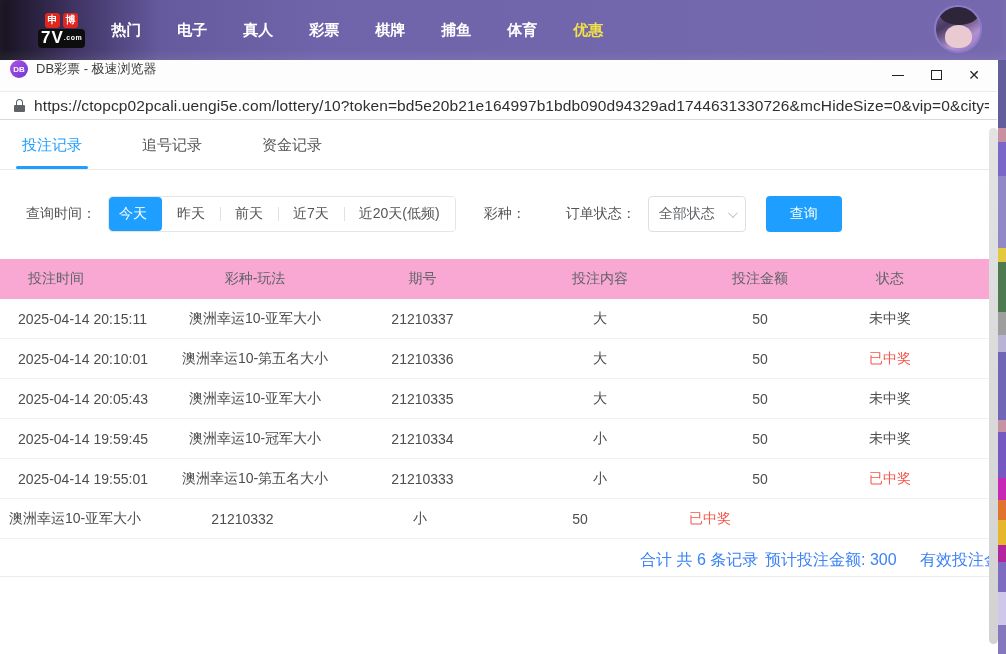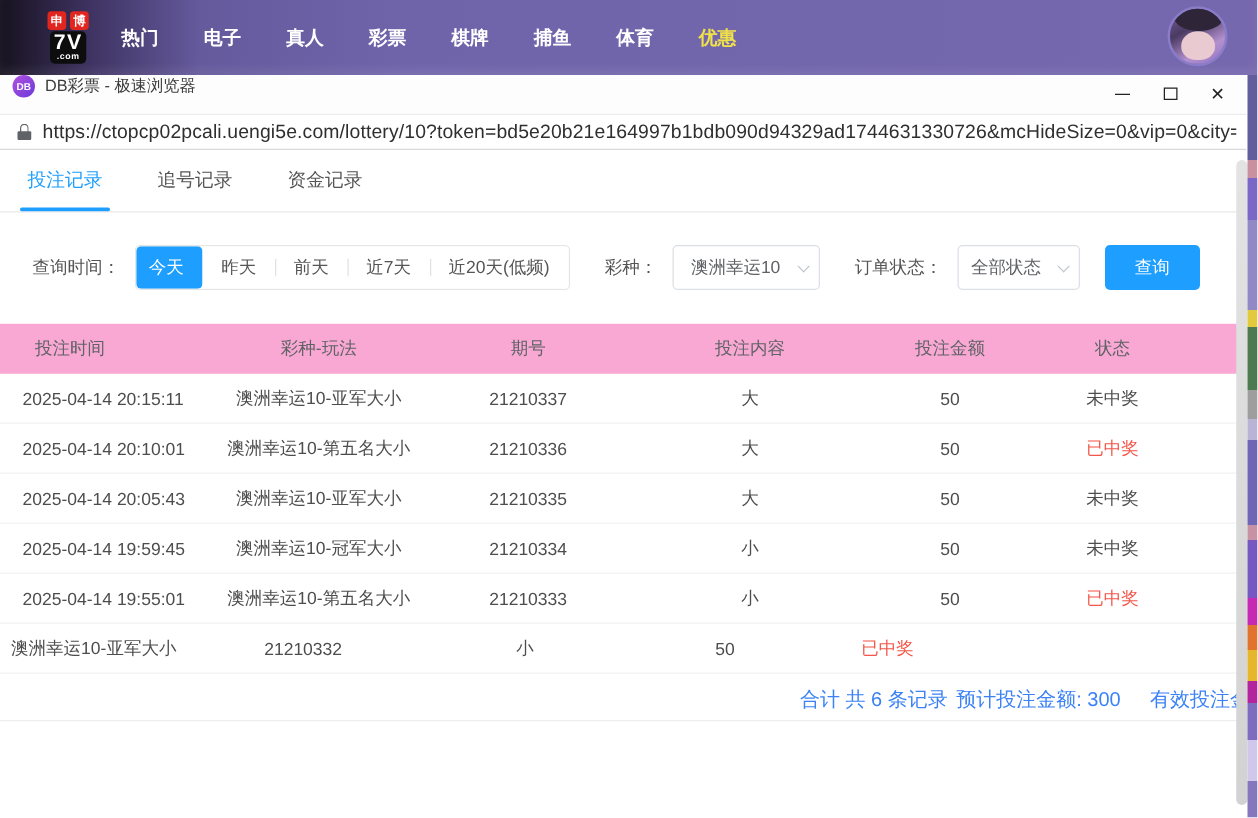--- a/index.html
+++ b/index.html
@@ -13,21 +13,21 @@
   .screen{position:relative;width:1006px;height:654px;background:#fff;}
 
   
   .topbar{position:absolute;left:0;top:0;width:1006px;height:60px;display:flex;align-items:center;
     background:linear-gradient(90deg,#17121f 0px,#3d3260 70px,#655a9c 160px,#6f64aa 320px,#7568ae 100%);
     box-shadow:inset 0 -5px 8px rgba(255,255,255,0.07);}
   .logo{margin-left:38px;display:flex;flex-direction:column;align-items:center;cursor:pointer;}
   .logo-row{display:flex;gap:3px;margin-bottom:1px;}
   .logo-red{width:15px;height:15px;background:#e0261f;color:#fff;font-size:10px;font-weight:bold;
     display:flex;align-items:center;justify-content:center;border-radius:3px;}
-  .logo-black{background:#0d0d0d;border-radius:4px;padding:0 3px 2px;display:flex;flex-direction:column;align-items:center;line-height:1;}
+  .logo-black{background:#0d0d0d;border-radius:4px;padding:0 3px 2px;display:flex;align-items:center;line-height:1;}
   .logo-7v{color:#fff;font-weight:bold;font-size:17px;letter-spacing:1px;}
   .logo-com{color:#fff;font-size:7px;font-weight:bold;letter-spacing:.5px;}
   .topmenu{display:flex;gap:36px;margin-left:26px;}
   .topmenu-item{color:#fff;font-size:15px;font-weight:bold;text-decoration:none;cursor:pointer;white-space:nowrap;}
   .topmenu-item.highlight{color:var(--highlight-yellow);}
   .avatar{position:absolute;right:24px;top:5px;width:48px;height:48px;border-radius:50%;
     border:2px solid #8a7cc9;overflow:hidden;cursor:pointer;
     background:linear-gradient(150deg,#7a5e9c 0%,#4a3a62 35%,#b391cf 70%,#8f6fc0 100%);}
   .avatar-hair{position:absolute;top:-6px;left:3px;width:40px;height:24px;background:#2e2638;border-radius:50%;}
   .avatar-face{position:absolute;bottom:3px;left:9px;width:27px;height:23px;background:#e9cad1;border-radius:50% 50% 45% 45%;}
@@ -48,21 +48,21 @@
   .urlbar{position:absolute;left:0;top:92px;width:997px;height:28px;background:#fff;
     border-bottom:1px solid #d9d9d9;display:flex;align-items:center;padding:0 8px 0 14px;}
   .lock{position:relative;width:11px;height:13px;flex:none;margin-right:9px;}
   .lock .shackle{position:absolute;top:0;left:2px;width:7px;height:7px;border:1.6px solid #5f6368;border-bottom:none;border-radius:4px 4px 0 0;}
   .lock .body{position:absolute;bottom:0;left:0;width:11px;height:7px;background:#5f6368;border-radius:1px;}
   .url{font-size:15.5px;color:#2f2f2f;white-space:nowrap;overflow:hidden;letter-spacing:.1px;cursor:text;}
 
   
   .content{position:absolute;left:0;top:120px;width:997px;height:534px;background:#fff;border-radius:8px 0 0 0;}
 
-  .tabs{display:flex;gap:44px;padding-left:22px;height:50px;border-bottom:1px solid #e9e9e9;}
+  .tabs{display:flex;gap:60px;padding-left:22px;height:50px;border-bottom:1px solid #e9e9e9;}
   .tab{font-size:15px;color:#555;line-height:49px;position:relative;cursor:pointer;white-space:nowrap;}
   .tab.active{color:var(--accent);}
   .tab.active::after{content:'';position:absolute;left:-6px;right:-6px;bottom:0;height:3px;border-radius:2px;background:var(--accent);}
 
   .filters{display:flex;align-items:center;margin:26px 0 0 26px;height:36px;}
   .flabel{font-size:14px;color:#555;margin-right:12px;white-space:nowrap;}
   .flabel.gap{margin-left:28px;}
   .segmented{display:flex;align-items:stretch;height:36px;border:1px solid #e5e5e5;border-radius:4px;background:#fff;overflow:hidden;}
   .seg{position:relative;border:none;background:#fff;color:#555;font-size:14px;padding:0 15px;cursor:pointer;white-space:nowrap;}
   .seg + .seg::before{content:'';position:absolute;left:0;top:10px;bottom:10px;width:1px;background:#e2e2e2;}
@@ -186,24 +186,20 @@
 
           <button class="seg">昨天</button>
 
           <button class="seg">前天</button>
 
           <button class="seg">近7天</button>
 
           <button class="seg">近20天(低频)</button>
         </div>
       <span class="flabel gap">彩种：</span>
-      <div class="select">
-        <span>澳洲幸运10</span>
-        <i class="chev"></i>
-      </div>
       <span class="flabel gap">订单状态：</span>
       <div class="select small">
         <span>全部状态</span>
         <i class="chev"></i>
       </div>
       <button class="query-btn">查询</button>
     </div>
 
     <div class="thead">
       <div class="th c1">投注时间</div>

